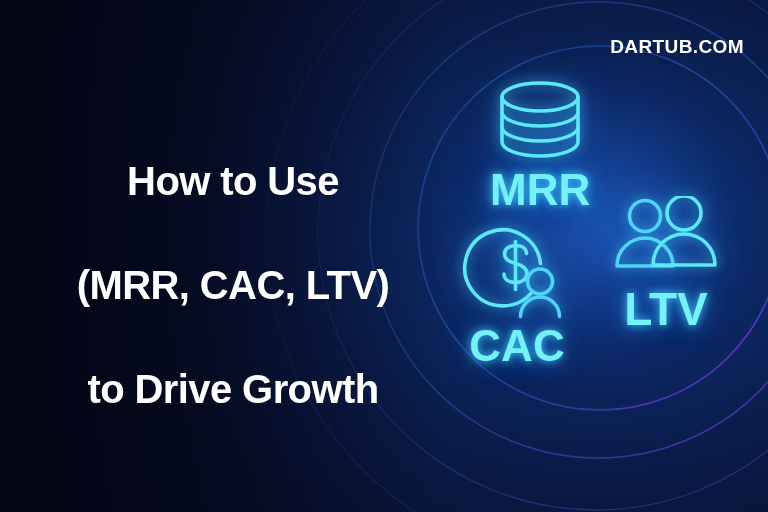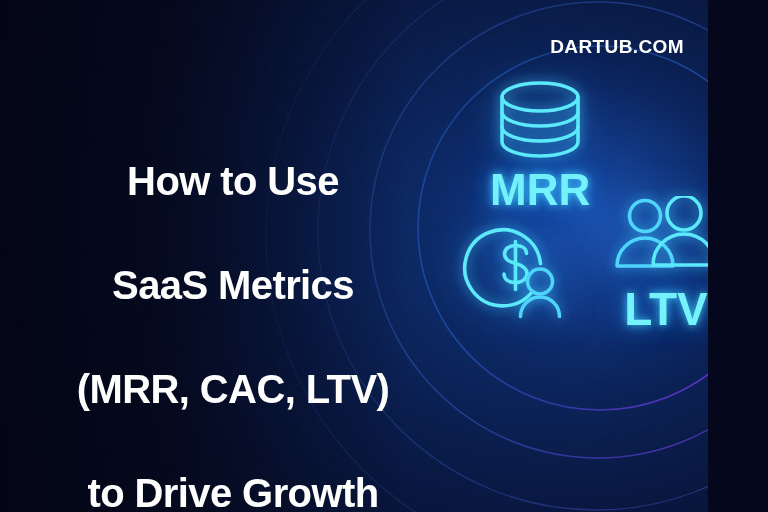--- a/index.html
+++ b/index.html
@@ -6,21 +6,21 @@
   html,body { width:768px; height:512px; overflow:hidden; }
   body {
     font-family:"Liberation Sans", sans-serif;
     background:#05081c;
     position:relative;
   }
 
   
   .poster {
     position:absolute; inset:0;
-    width:708px; height:512px;
+    width:768px; height:512px;
     overflow:hidden;
     background:
       radial-gradient(120% 130% at 78% 46%, #123a86 0%, #0d2a66 16%, #0a1c4a 34%, #071233 52%, #050b23 72%, #03061a 100%),
       linear-gradient(135deg, #060a22 0%, #050a20 45%, #04071a 100%);
   }
   
   .poster::after{
     content:"";
     position:absolute; inset:0;
     background:linear-gradient(90deg, rgba(3,5,20,.95) 0%, rgba(4,7,24,.80) 22%, rgba(5,8,28,.35) 42%, rgba(0,0,0,0) 58%);
@@ -130,21 +130,20 @@
       <circle cx="600" cy="228" r="182" stroke="url(#ringA)" stroke-width="1.6" fill="none"></circle>
     </svg>
   </div>
 
   <div class="glow"></div>
 
   <div class="brand">DARTUB.COM</div>
 
   <div class="headline">
     <span class="ln">How to Use</span>
-    <span class="ln">SaaS Metrics</span>
     <span class="ln">(MRR, CAC, LTV)</span>
     <span class="ln">to Drive Growth</span>
   </div>
 
   <div class="cluster">
 
     <div class="metric m-mrr">
       <svg class="metric-icon" width="96" height="82" viewBox="0 0 96 82" fill="none">
         <ellipse cx="48" cy="17" rx="38" ry="14" stroke="#5ce9fb" stroke-width="3.6"></ellipse>
         <path d="M10 17 V62 A38 14 0 0 0 86 62 V17" stroke="#5ce9fb" stroke-width="3.6" fill="none" stroke-linecap="round"></path>
@@ -159,20 +158,21 @@
 
         <path d="M70.5 73.5 A38 38 0 1 1 78.5 45.5" stroke="#5ce9fb" stroke-width="3.6" fill="none" stroke-linecap="round"></path>
 
         <path d="M53.5 23.5 V71.5" stroke="#5ce9fb" stroke-width="3.6" stroke-linecap="round"></path>
         <path d="M64.5 35.5 C64.5 30 59.5 27.5 53.5 27.5 C47.5 27.5 42.5 30.5 42.5 36 C42.5 41.5 47 43.8 53.5 45.5 C60 47.2 65 49.8 65 55.5 C65 61.2 60 64.5 53.5 64.5 C47 64.5 42 61.5 42 56" stroke="#5ce9fb" stroke-width="3.6" fill="none" stroke-linecap="round" stroke-linejoin="round"></path>
 
         <circle cx="78" cy="63.5" r="12.5" stroke="#4fd4fb" stroke-width="3.6" fill="none"></circle>
 
         <path d="M58.5 98.5 A19.5 19.5 0 0 1 97.5 98.5" stroke="#4fd4fb" stroke-width="3.6" fill="none" stroke-linecap="round"></path>
       </svg>
+      <span class="metric-label">CAC</span>
     </div>
 
     <div class="metric m-ltv">
       <svg class="metric-icon" width="108" height="78" viewBox="0 0 108 78" fill="none">
 
         <circle cx="33" cy="20" r="15.5" stroke="#4fd4fb" stroke-width="3.6" fill="none"></circle>
         <path d="M5 70 A28 28 0 0 1 61 70 L5 70 Z" stroke="#4fd4fb" stroke-width="3.6" fill="none" stroke-linejoin="round"></path>
 
         <circle cx="72" cy="17" r="17" stroke="#5ce9fb" stroke-width="3.6" fill="none"></circle>
         <path d="M41 69 A31 31 0 0 1 103 69 L41 69 Z" stroke="#5ce9fb" stroke-width="3.6" fill="none" stroke-linejoin="round"></path>

